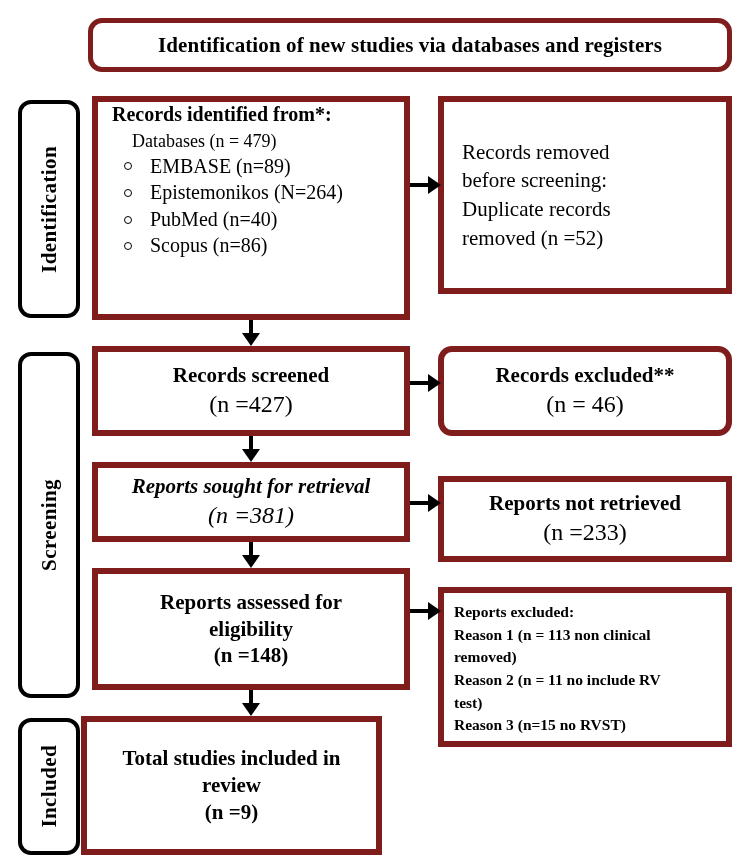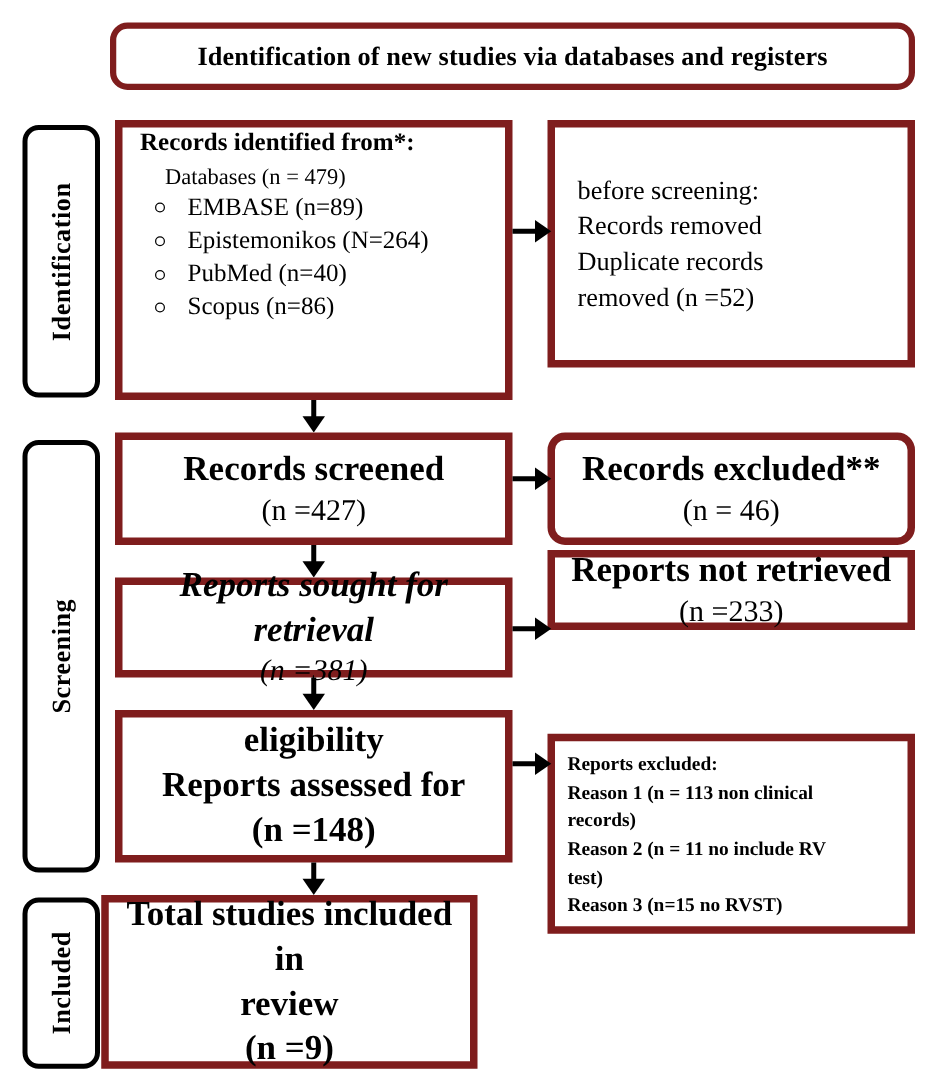--- a/index.html
+++ b/index.html
@@ -61,21 +61,21 @@
     letter-spacing: 0.4px;
   }
 
   
   .content {
     padding: 0 8px;
     width: 100%;
   }
   .ttl {
     font-weight: bold;
-    font-size: 28px;
+    font-size: 21px;
   }
   .sub {
     font-weight: normal;
     font-size: 24px;
   }
 
   
   .box.left-align {
     align-items: flex-start;
     justify-content: flex-start;
@@ -196,22 +196,22 @@
         <li>
           <span class="bullet"></span>
           <span>Scopus (n=86)</span>
         </li>
       </ul>
     </div>
   </div>
 
   <div class="box removed-align" style="left:438px; top:96px; width:294px; height:198px;">
     <div class="content">
+      <div class="removed-line">Records removed</div>
       <div class="removed-line">before screening:</div>
-      <div class="removed-line">Records removed</div>
       <div class="removed-line">Duplicate records</div>
       <div class="removed-line">removed (n =52)</div>
     </div>
   </div>
 
   <div class="hline" style="left:410px; top:183px; width:22px;"></div>
   <div class="arrow-right" style="left:428px; top:176px;"></div>
 
   <div class="vline" style="left:249px; top:320px; height:16px;"></div>
   <div class="arrow-down" style="left:242px; top:333px;"></div>
@@ -236,46 +236,46 @@
   <div class="vline" style="left:249px; top:436px; height:16px;"></div>
   <div class="arrow-down" style="left:242px; top:449px;"></div>
 
   <div class="box" style="left:92px; top:462px; width:318px; height:80px;font-style:italic;">
     <div class="content">
       <div class="ttl">Reports sought for retrieval</div>
       <div class="sub">(n =381)</div>
     </div>
   </div>
 
-  <div class="box" style="left:438px; top:440px; width:294px; height:64px;">
+  <div class="box" style="left:438px; top:476px; width:294px; height:86px;">
     <div class="content">
       <div class="ttl">Reports not retrieved</div>
       <div class="sub">(n =233)</div>
     </div>
   </div>
 
   <div class="hline" style="left:410px; top:501px; width:22px;"></div>
   <div class="arrow-right" style="left:428px; top:494px;"></div>
 
   <div class="vline" style="left:249px; top:542px; height:16px;"></div>
   <div class="arrow-down" style="left:242px; top:555px;"></div>
 
   <div class="box" style="left:92px; top:568px; width:318px; height:122px;">
     <div class="content">
+      <div class="ttl">Reports assessed for</div>
       <div class="ttl">eligibility</div>
-      <div class="ttl">Reports assessed for</div>
       <div class="ttl">(n =148)</div>
     </div>
   </div>
 
   <div class="box reasons-align" style="left:438px; top:551px; width:294px; height:160px;">
     <div class="content">
       <div class="reason-line">Reports excluded:</div>
       <div class="reason-line">Reason 1 (n = 113 non clinical</div>
-      <div class="reason-line">records)</div>
+      <div class="reason-line">removed)</div>
       <div class="reason-line">Reason 2 (n = 11 no include RV</div>
       <div class="reason-line">test)</div>
       <div class="reason-line">Reason 3 (n=15 no RVST)</div>
     </div>
   </div>
 
   <div class="hline" style="left:410px; top:609px; width:22px;"></div>
   <div class="arrow-right" style="left:428px; top:602px;"></div>
 
   <div class="vline" style="left:249px; top:690px; height:16px;"></div>

